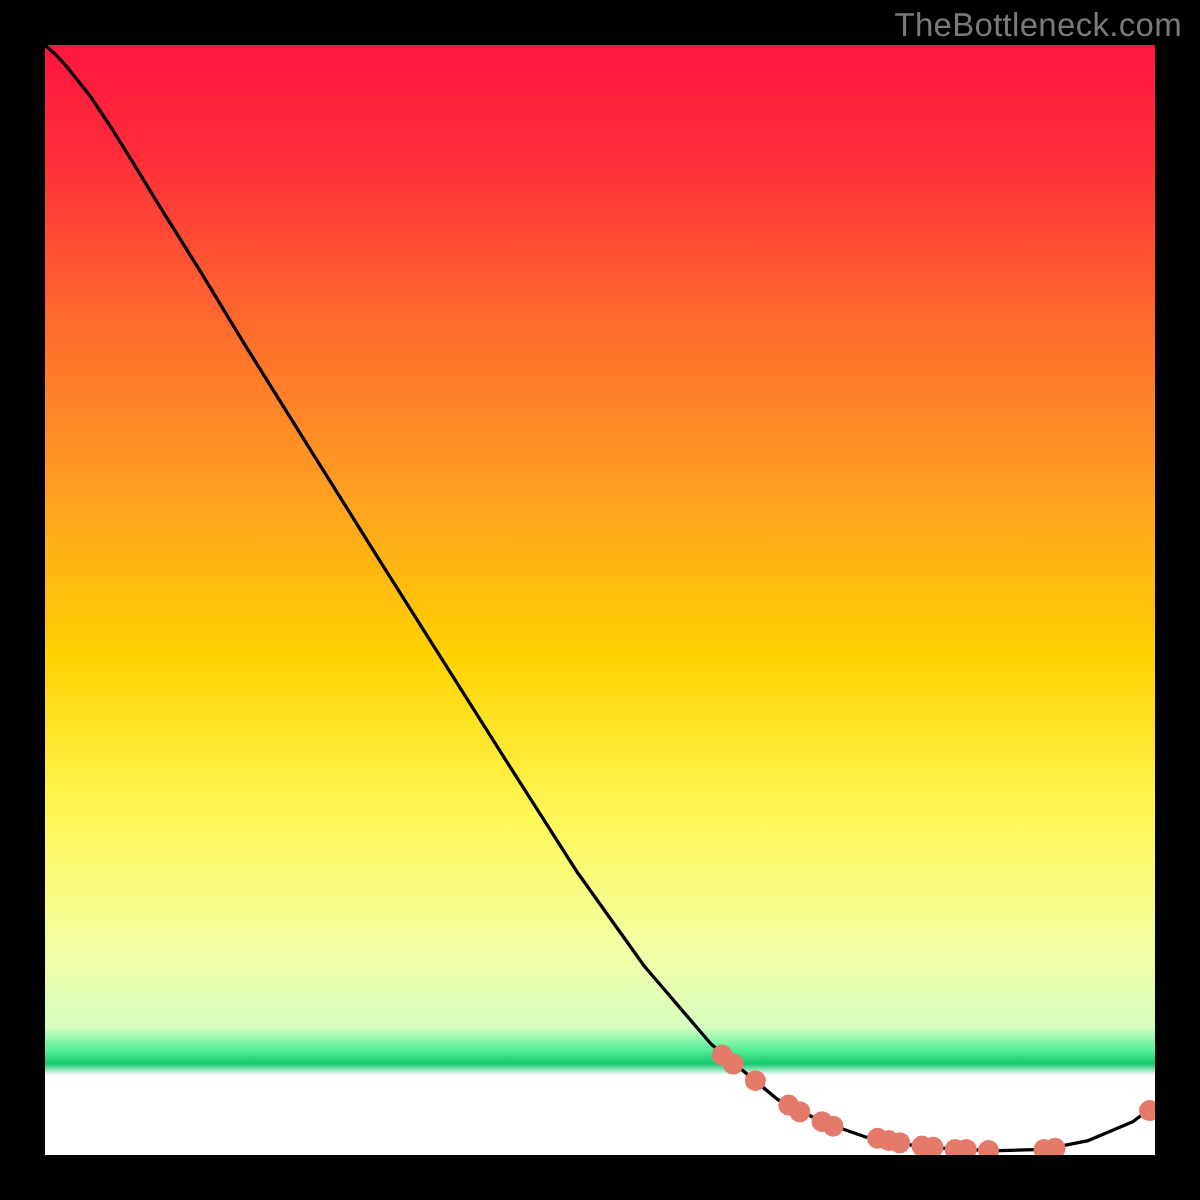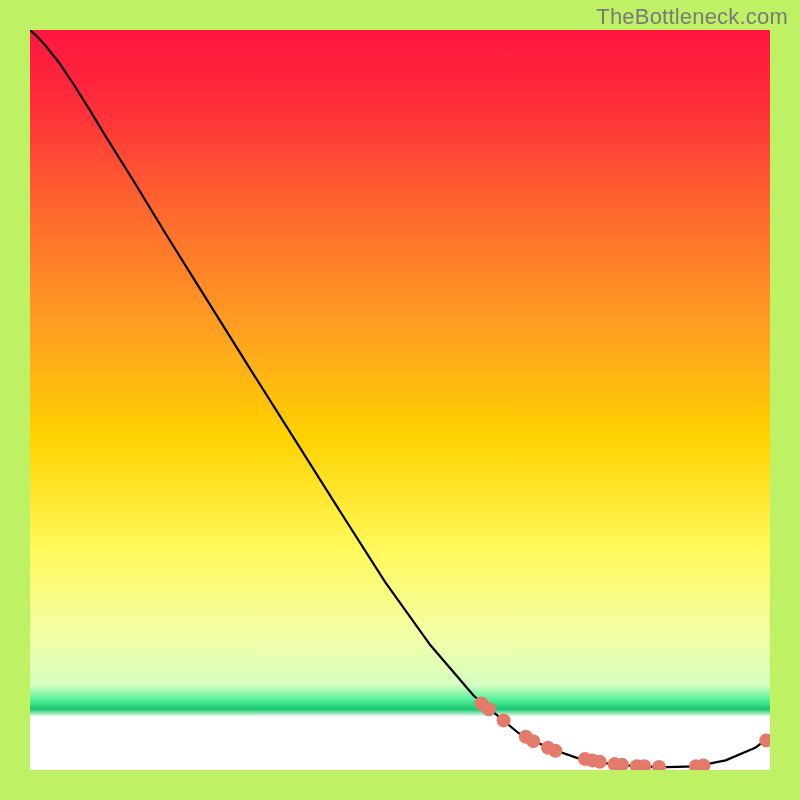--- a/index.html
+++ b/index.html
@@ -7,21 +7,21 @@
     padding: 0;
     width: 800px;
     height: 800px;
     font-family: Arial, Helvetica, sans-serif;
     background: #ffffff;
   }
   .outer {
     position: relative;
     width: 800px;
     height: 800px;
-    background: #bef264;
+    background: #000000;
   }
   .watermark {
     position: absolute;
     top: 4px;
     right: 12px;
     font-size: 22px;
     color: #7a7a7a;
     font-weight: 500;
     letter-spacing: 0.2px;
   }

